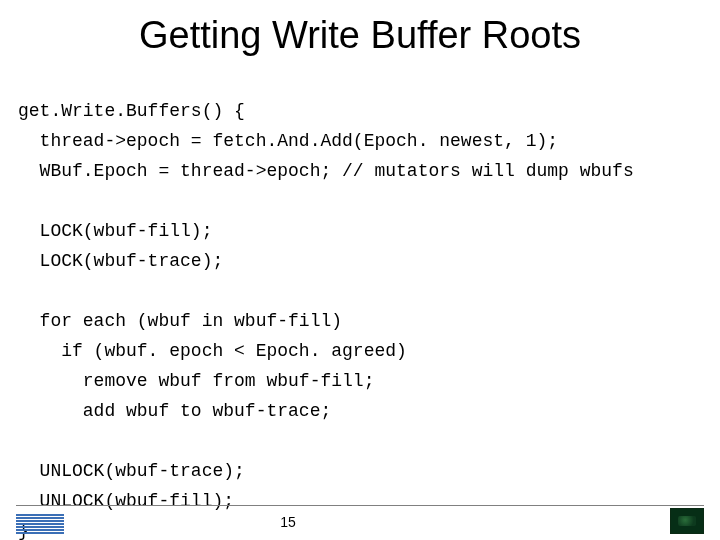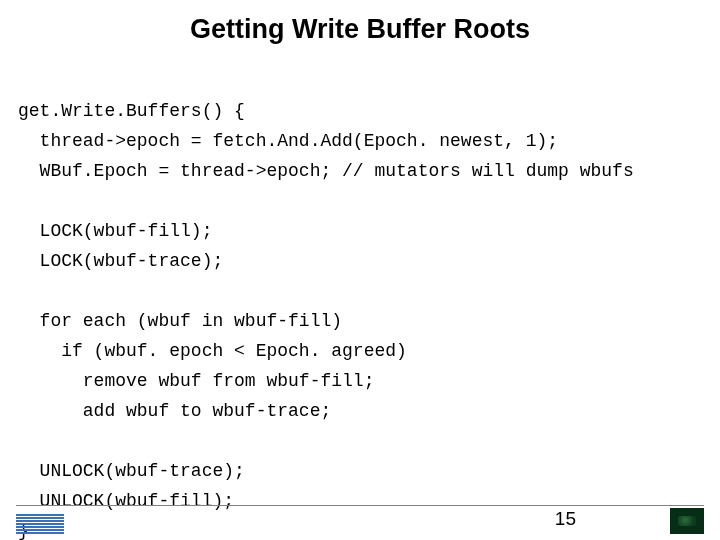--- a/index.html
+++ b/index.html
@@ -17,22 +17,22 @@
     height: 540px;
     position: relative;
     box-sizing: border-box;
   }
   .title {
     position: absolute;
     top: 14px;
     left: 0;
     width: 720px;
     text-align: center;
-    font-size: 27px;
-    font-weight: 700;
+    font-size: 38px;
+    font-weight: 400;
     color: #000;
     letter-spacing: 0px;
   }
   .code {
     position: absolute;
     top: 96px;
     left: 18px;
     right: 10px;
     font-family: "Courier New", Courier, monospace;
     font-size: 18px;
@@ -46,22 +46,22 @@
     right: 16px;
     bottom: 34px;
     height: 0;
     border-top: 1px solid #808080;
   }
   .page-num {
     position: absolute;
     bottom: 10px;
     left: 0;
     width: 576px;
-    text-align: right;
-    font-size: 19px;
+    text-align: center;
+    font-size: 14px;
     color: #000;
   }
   .logo-left {
     position: absolute;
     left: 16px;
     bottom: 6px;
     width: 48px;
     height: 20px;
   }
   .logo-right {

